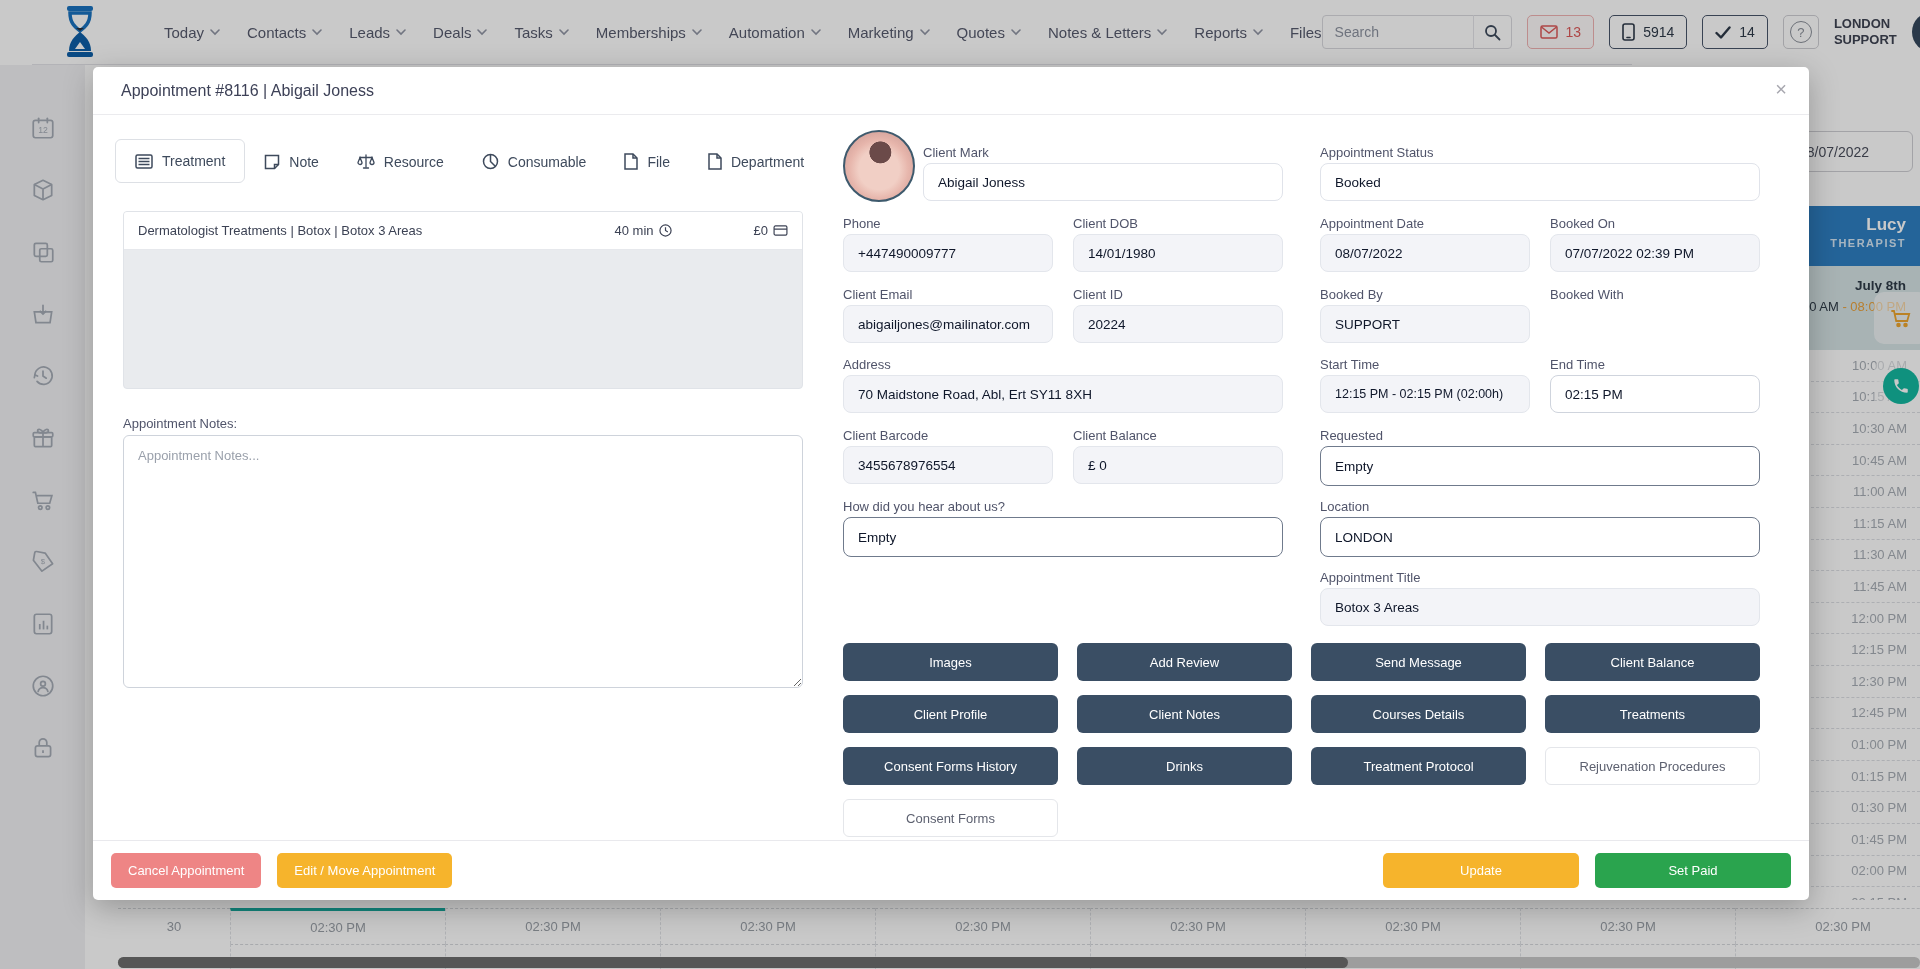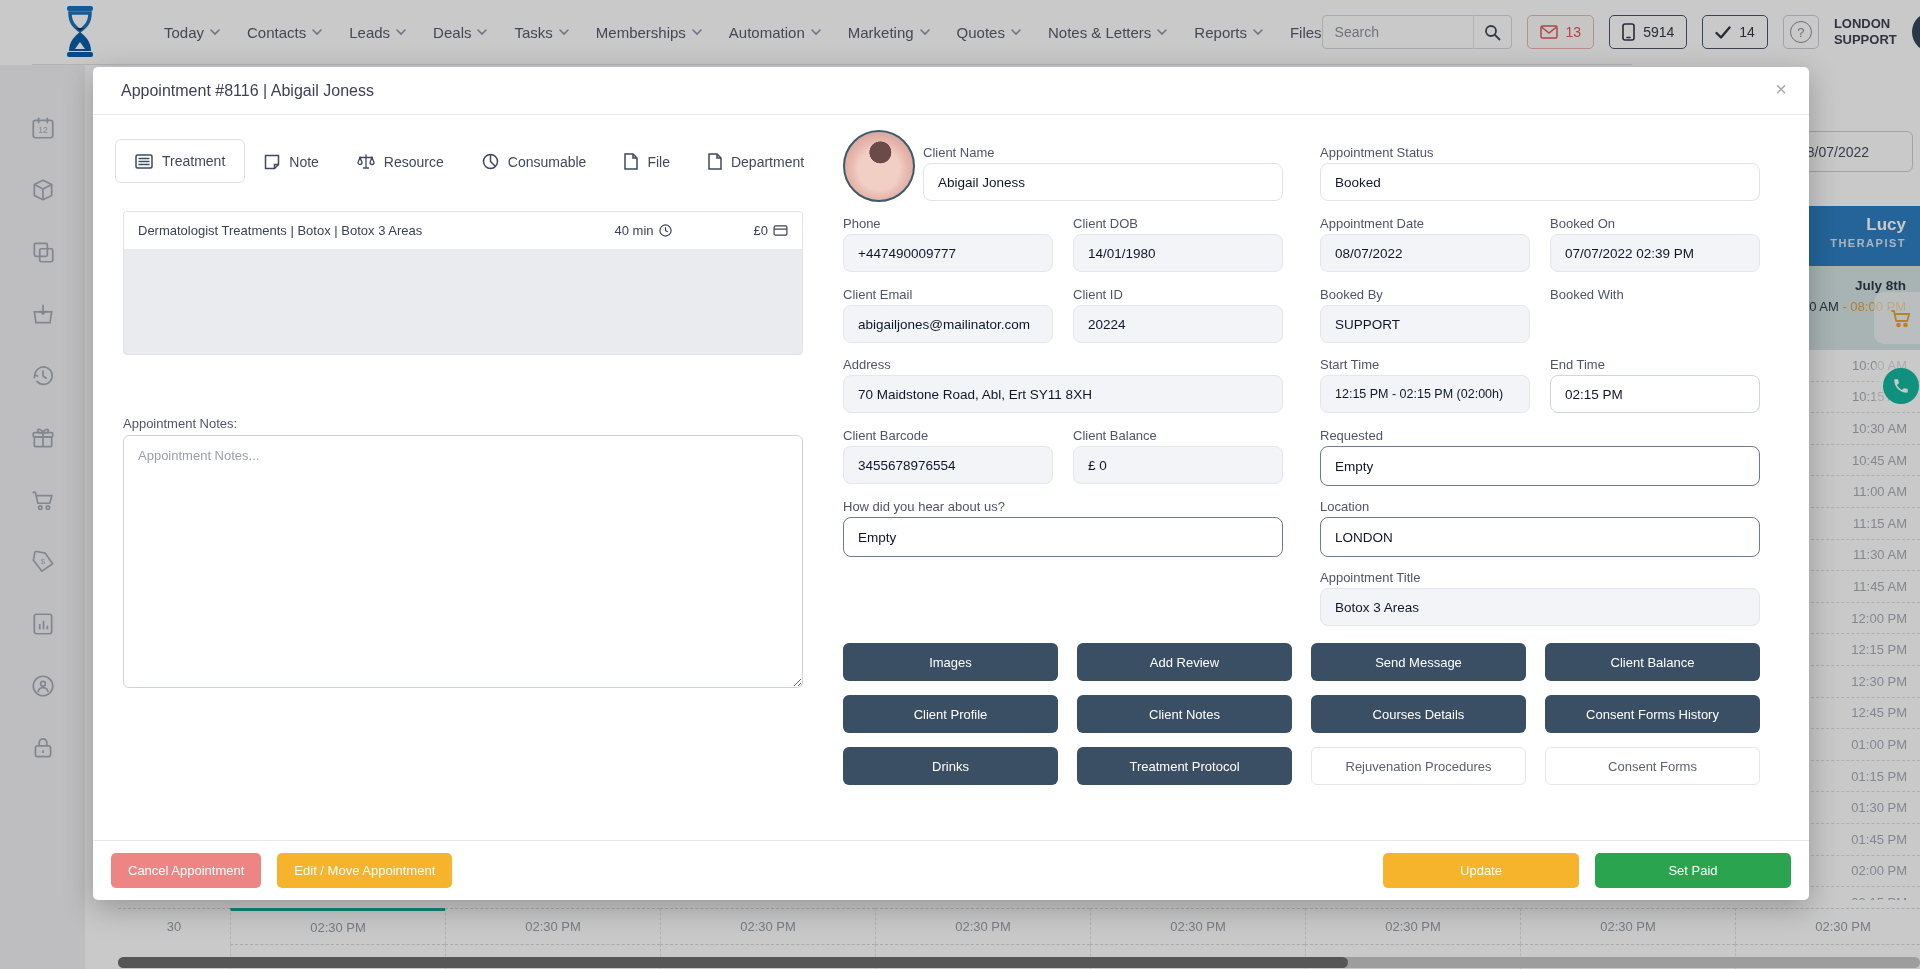--- a/index.html
+++ b/index.html
@@ -67,21 +67,21 @@
   .modal-title { font-size:16px; color:#3d4157; font-weight:500; }
   .modal-close { position:absolute; right:22px; top:12px; font-size:20px; color:#a7a7af; cursor:pointer; line-height:1; }
 
   
   .tabs { position:absolute; left:22px; top:72px; display:flex; align-items:flex-end; }
   .tab { display:flex; align-items:center; gap:9px; padding:13px 19px; font-size:14px; color:#3e4a5c; cursor:pointer; }
   .tab.active { border:1px solid #dde0e5; border-radius:6px; background:#fff; }
   .tab .t-ico { display:flex; }
 
   
-  .treat-box { position:absolute; left:30px; top:144px; width:680px; height:144px; border:1px solid #e0e3e8; border-radius:4px; background:#e9ebee; overflow:hidden; }
+  .treat-box { position:absolute; left:30px; top:144px; width:680px; height:178px; border:1px solid #e0e3e8; border-radius:4px; background:#e9ebee; overflow:hidden; }
   .treat-row { height:38px; background:#fff; border-bottom:1px solid #e6e8ec; display:flex; align-items:center; padding:0 14px; cursor:pointer; }
   .treat-name { font-size:13px; color:#3c4254; flex:1; }
   .treat-dur { font-size:13px; color:#3c4254; display:flex; align-items:center; gap:5px; margin-right:82px; }
   .treat-price { font-size:13px; color:#3c4254; display:flex; align-items:center; gap:5px; }
 
   .notes-label { position:absolute; left:30px; top:349px; font-size:13.5px; color:#4c5064; }
   .notes-area { position:absolute; left:30px; top:368px; width:680px; height:253px; border:1px solid #ced3db; border-radius:6px; padding:12px 14px; font-size:13px; color:#555; font-family:inherit; resize:vertical; outline:none; }
   .notes-area::placeholder { color:#9aa0ab; }
 
   
@@ -520,21 +520,21 @@
             </svg>
         </span>
       </div>
     </div>
 
     <div class="notes-label flabel">Appointment Notes:</div>
     <textarea class="notes-area" placeholder="Appointment Notes..." style=""></textarea>
 
     <div class="photo"></div>
 
-    <div class="flabel" style="left:830px; top:78px;">Client Name</div>
+    <div class="flabel" style="left:830px; top:78px;">Client Mark</div>
     <input class="finput wh" style="left: 830px; top: 96px; width: 360px;" value="Abigail Joness">
 
     <div class="flabel" style="left:750px; top:149px;">Phone</div>
     <input class="finput ro" style="left: 750px; top: 167px; width: 210px;" readonly="" value="+447490009777">
     <div class="flabel" style="left:980px; top:149px;">Client DOB</div>
     <input class="finput ro" style="left: 980px; top: 167px; width: 210px;" readonly="" value="14/01/1980">
 
     <div class="flabel" style="left:750px; top:220px;">Client Email</div>
     <input class="finput ro" style="left: 750px; top: 238px; width: 210px;" readonly="" value="abigailjones@mailinator.com">
     <div class="flabel" style="left:980px; top:220px;">Client ID</div>
@@ -578,20 +578,21 @@
     <input class="finput ro" style="left: 1227px; top: 521px; width: 440px;" readonly="" value="Botox 3 Areas">
 
     <div class="act-grid">
         <button class="act-btn dark">Images</button>
         <button class="act-btn dark">Add Review</button>
         <button class="act-btn dark">Send Message</button>
         <button class="act-btn dark">Client Balance</button>
         <button class="act-btn dark">Client Profile</button>
         <button class="act-btn dark">Client Notes</button>
         <button class="act-btn dark">Courses Details</button>
+        <button class="act-btn dark">Treatments</button>
         <button class="act-btn dark">Consent Forms History</button>
         <button class="act-btn dark">Drinks</button>
         <button class="act-btn dark">Treatment Protocol</button>
         <button class="act-btn light">Rejuvenation Procedures</button>
         <button class="act-btn light">Consent Forms</button>
       </div>
 
     <div class="modal-footer">
       <button class="fbtn salmon">Cancel Appointment</button>
       <div class="fgap"></div>

